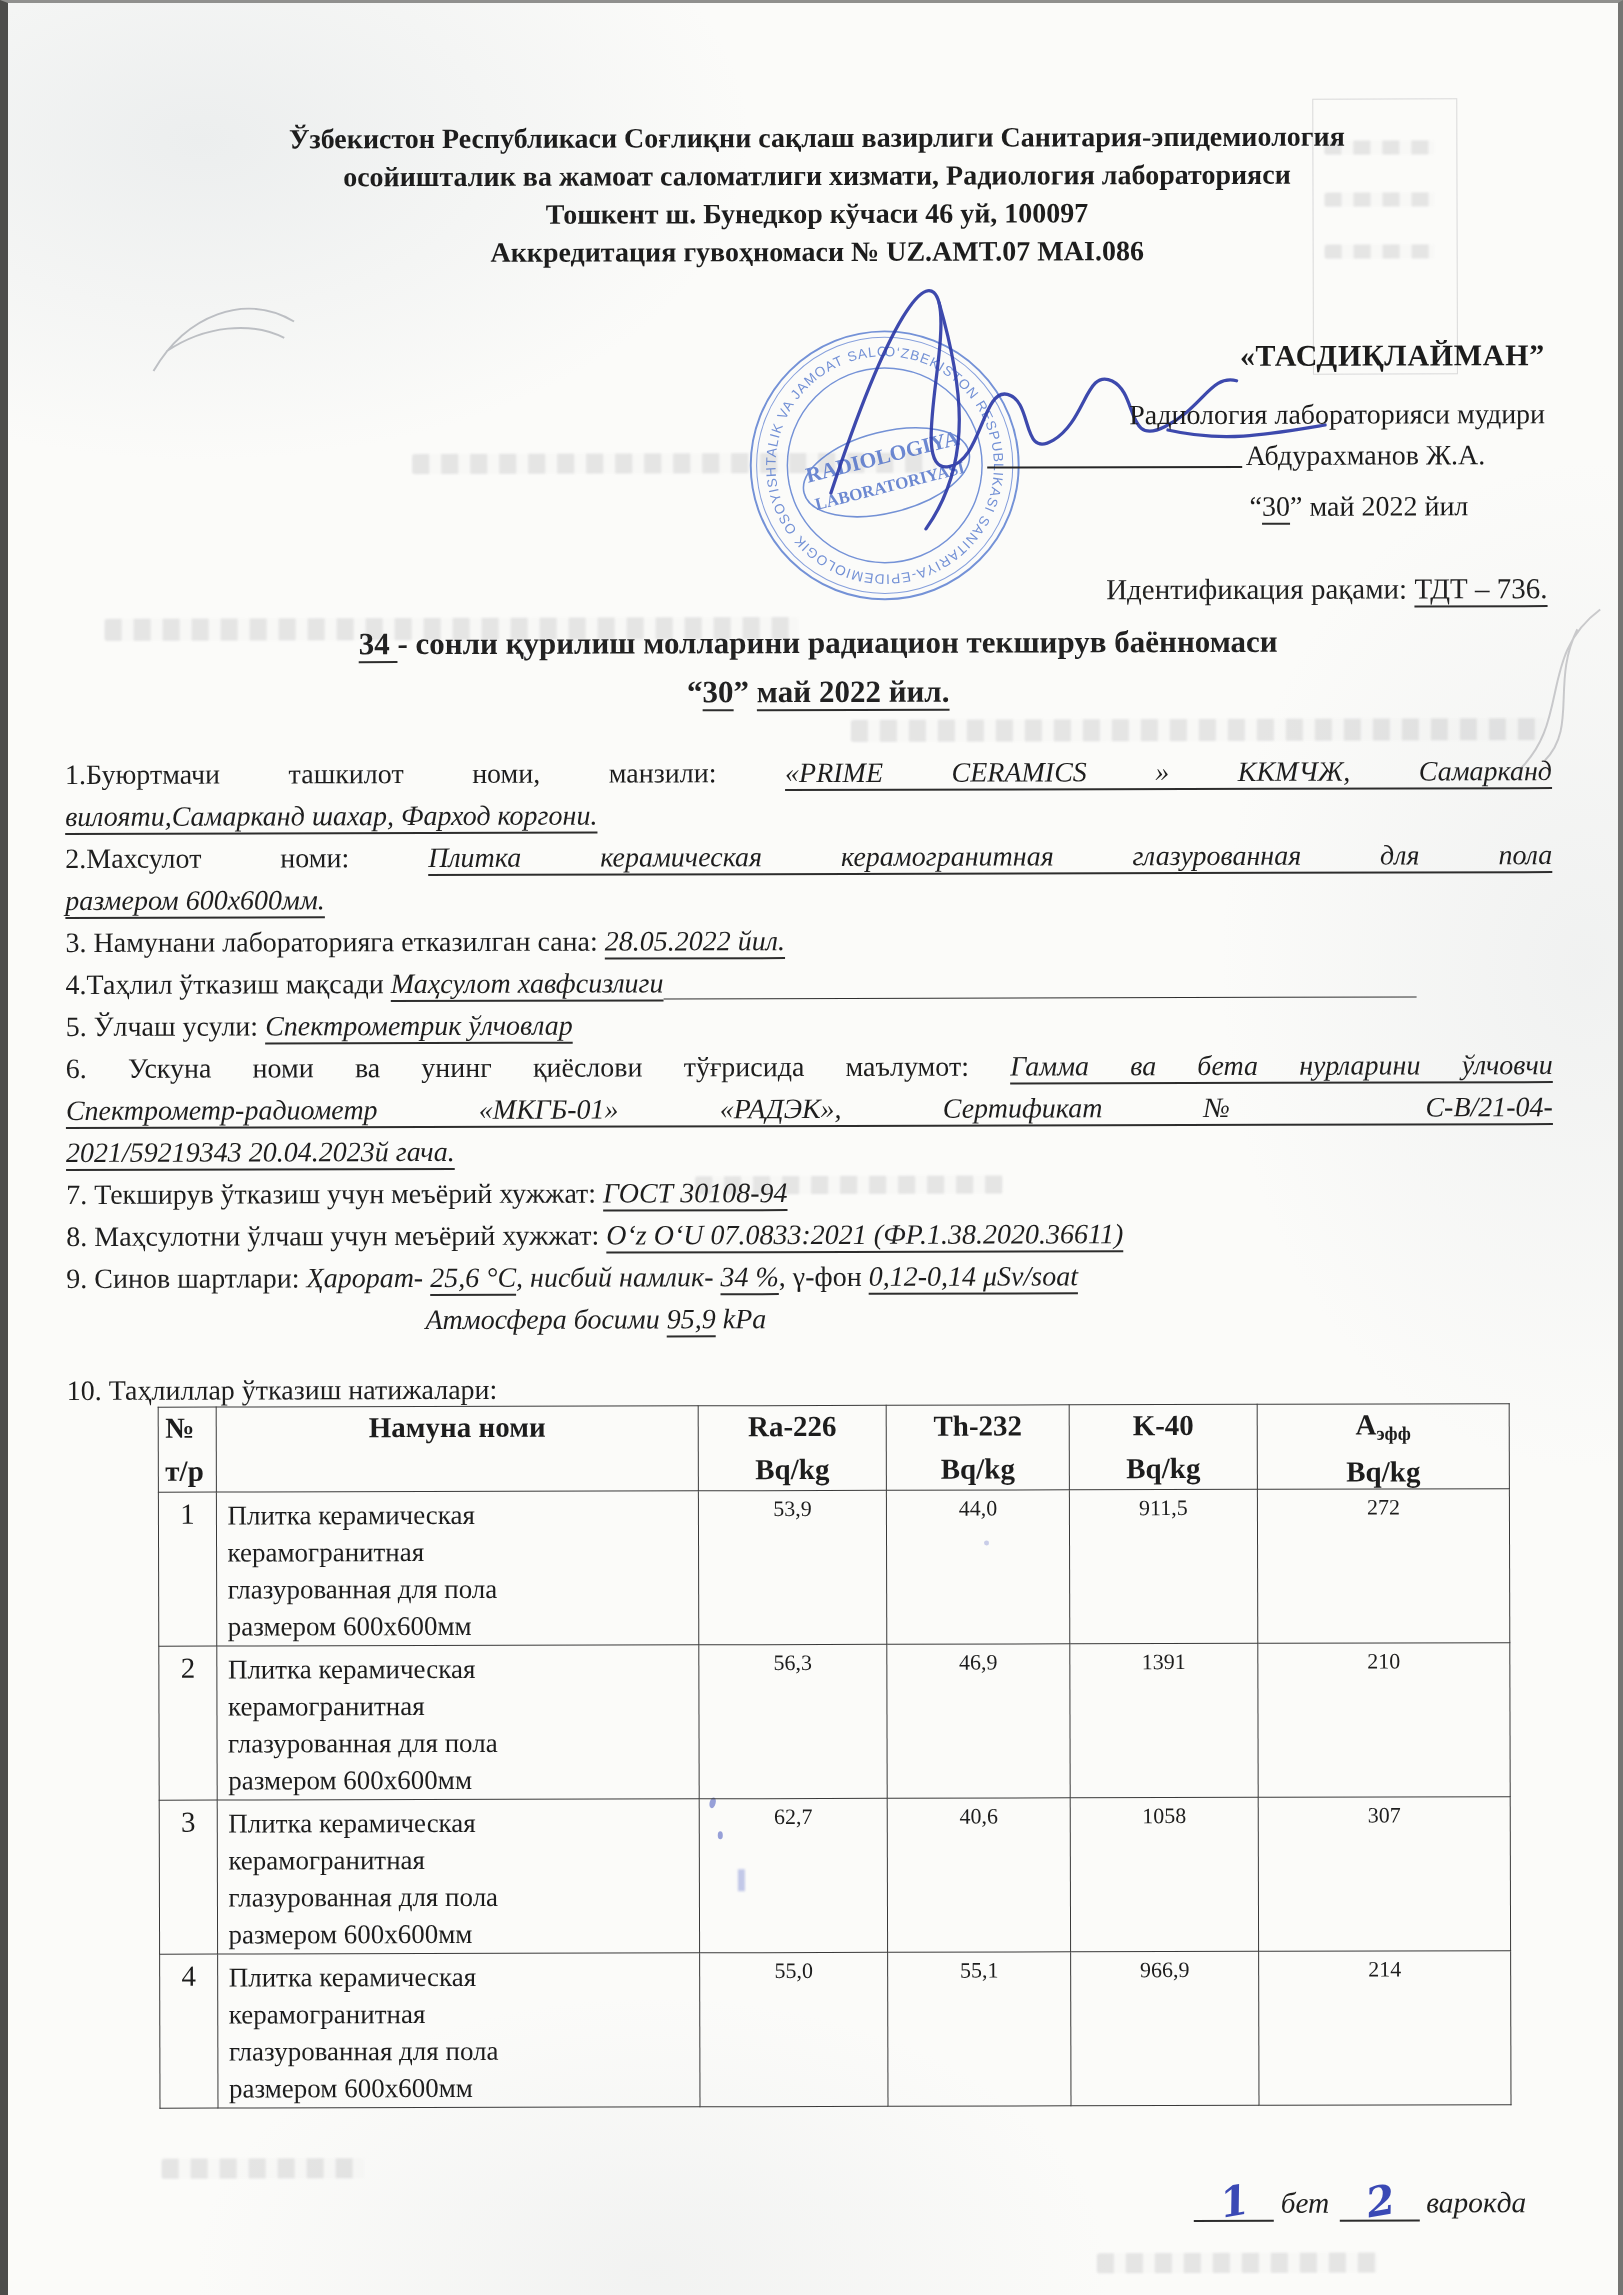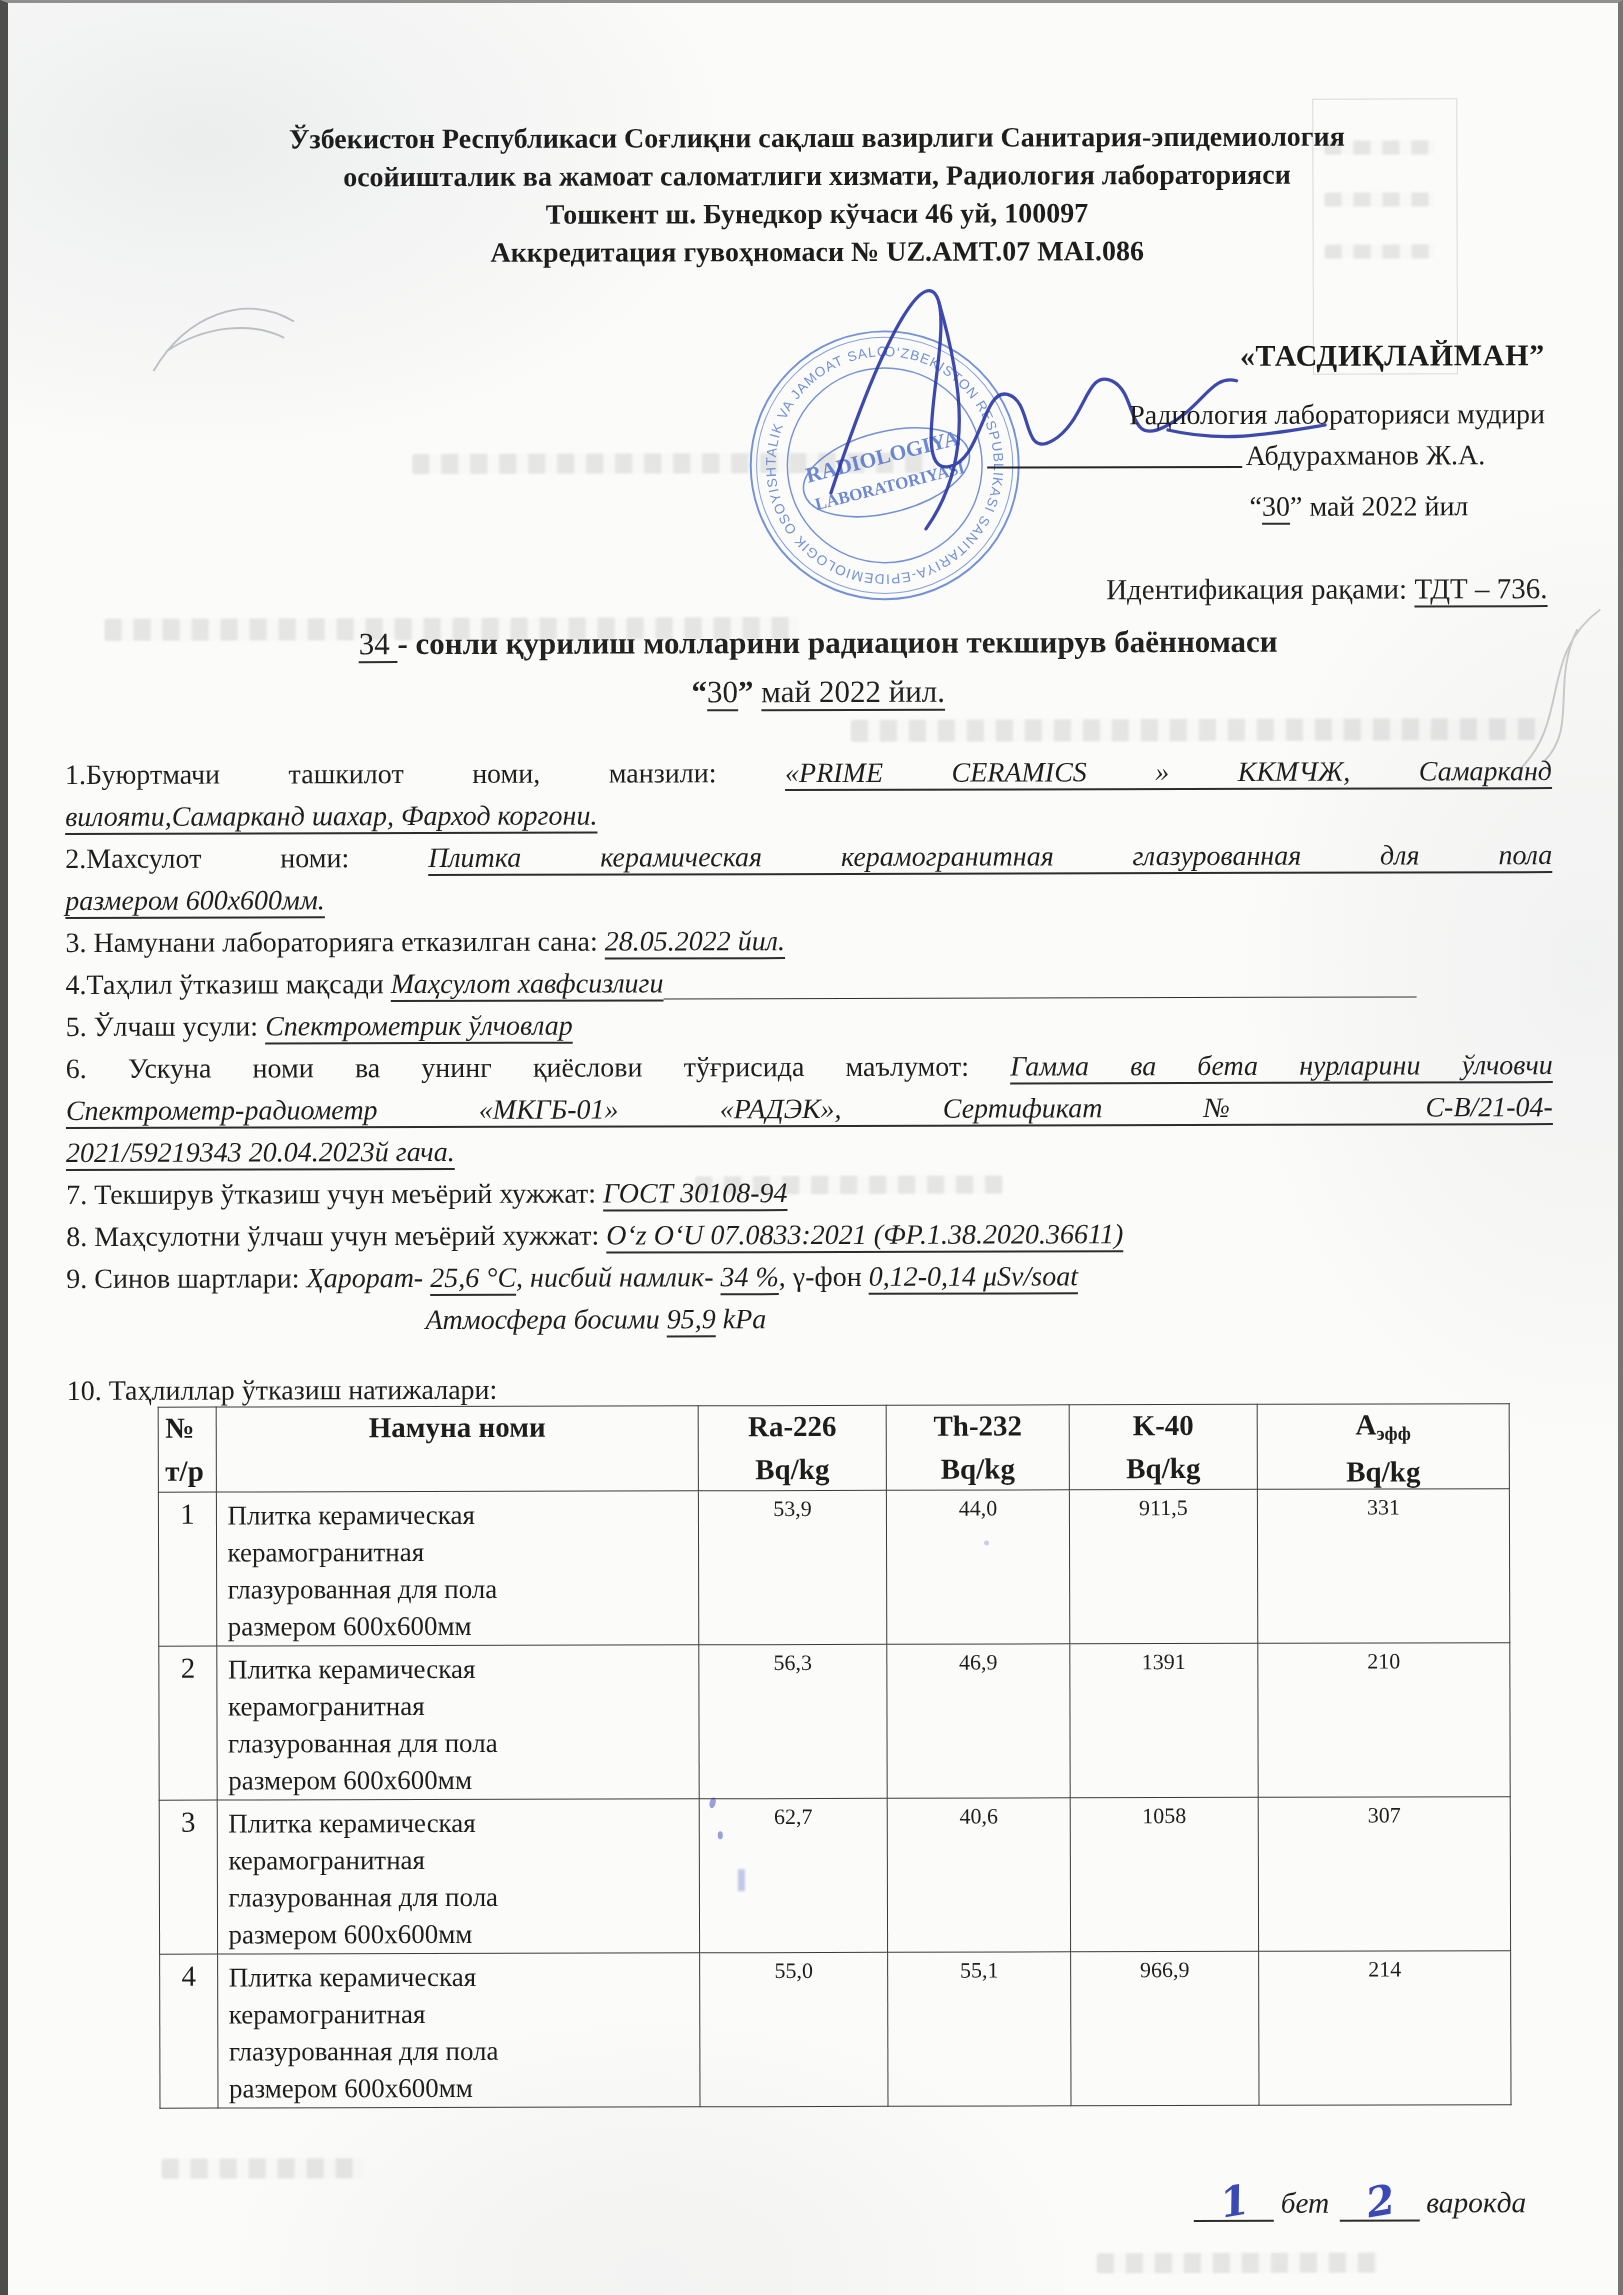--- a/index.html
+++ b/index.html
@@ -48,21 +48,21 @@
   .item{margin:0;}
   .jline{text-align:justify;text-align-last:justify;}
   .lline{text-align:left;}
   .indent2{padding-left:359px;}
   .gap-top{margin-top:27.5px;}
   .sp{}
   .sb{font-weight:700;}
   .si{font-style:italic;margin-top:20px;}
   .su,.sun,.sbu{text-decoration:underline;text-decoration-thickness:1.6px;text-underline-offset:7.2px;text-decoration-color:#2d2d2d;}
   .su{font-style:italic;}
-  .sbu{font-weight:400;}
+  .sbu{font-weight:700;}
   .fill-line{display:inline-block;width:753px;height:0;border-bottom:1.6px solid #2f2f2f;vertical-align:-7.2px;}
 
   
   .results-table{position:absolute;top:1402px;left:149px;border-collapse:collapse;table-layout:fixed;font-size:28px;color:#1d1d1d;}
   .results-table td,.results-table th{border:1.6px solid #3a3a3a;vertical-align:top;padding:0;box-sizing:border-box;}
   .results-table thead tr{height:82px;}
   .results-table tbody tr{height:151px;}
   th .hl1{margin-top:3.9px;font-size:29px;font-weight:700;text-align:center;}
   th .hl2{margin-top:10.5px;font-size:29px;font-weight:700;text-align:center;}
   th.num-h .hl1, th.num-h .hl2{text-align:left;padding-left:6.5px;}
@@ -250,21 +250,21 @@
             <td class="c-num">1</td>
             <td class="c-name">
               <div>Плитка керамическая</div>
               <div>керамогранитная</div>
               <div>глазурованная для пола</div>
               <div>размером 600х600мм</div>
             </td>
             <td class="c-val">53,9</td>
             <td class="c-val">44,0</td>
             <td class="c-val">911,5</td>
-            <td class="c-val">331</td>
+            <td class="c-val">272</td>
           </tr>
           <tr>
             <td class="c-num">2</td>
             <td class="c-name">
               <div>Плитка керамическая</div>
               <div>керамогранитная</div>
               <div>глазурованная для пола</div>
               <div>размером 600х600мм</div>
             </td>
             <td class="c-val">56,3</td>

